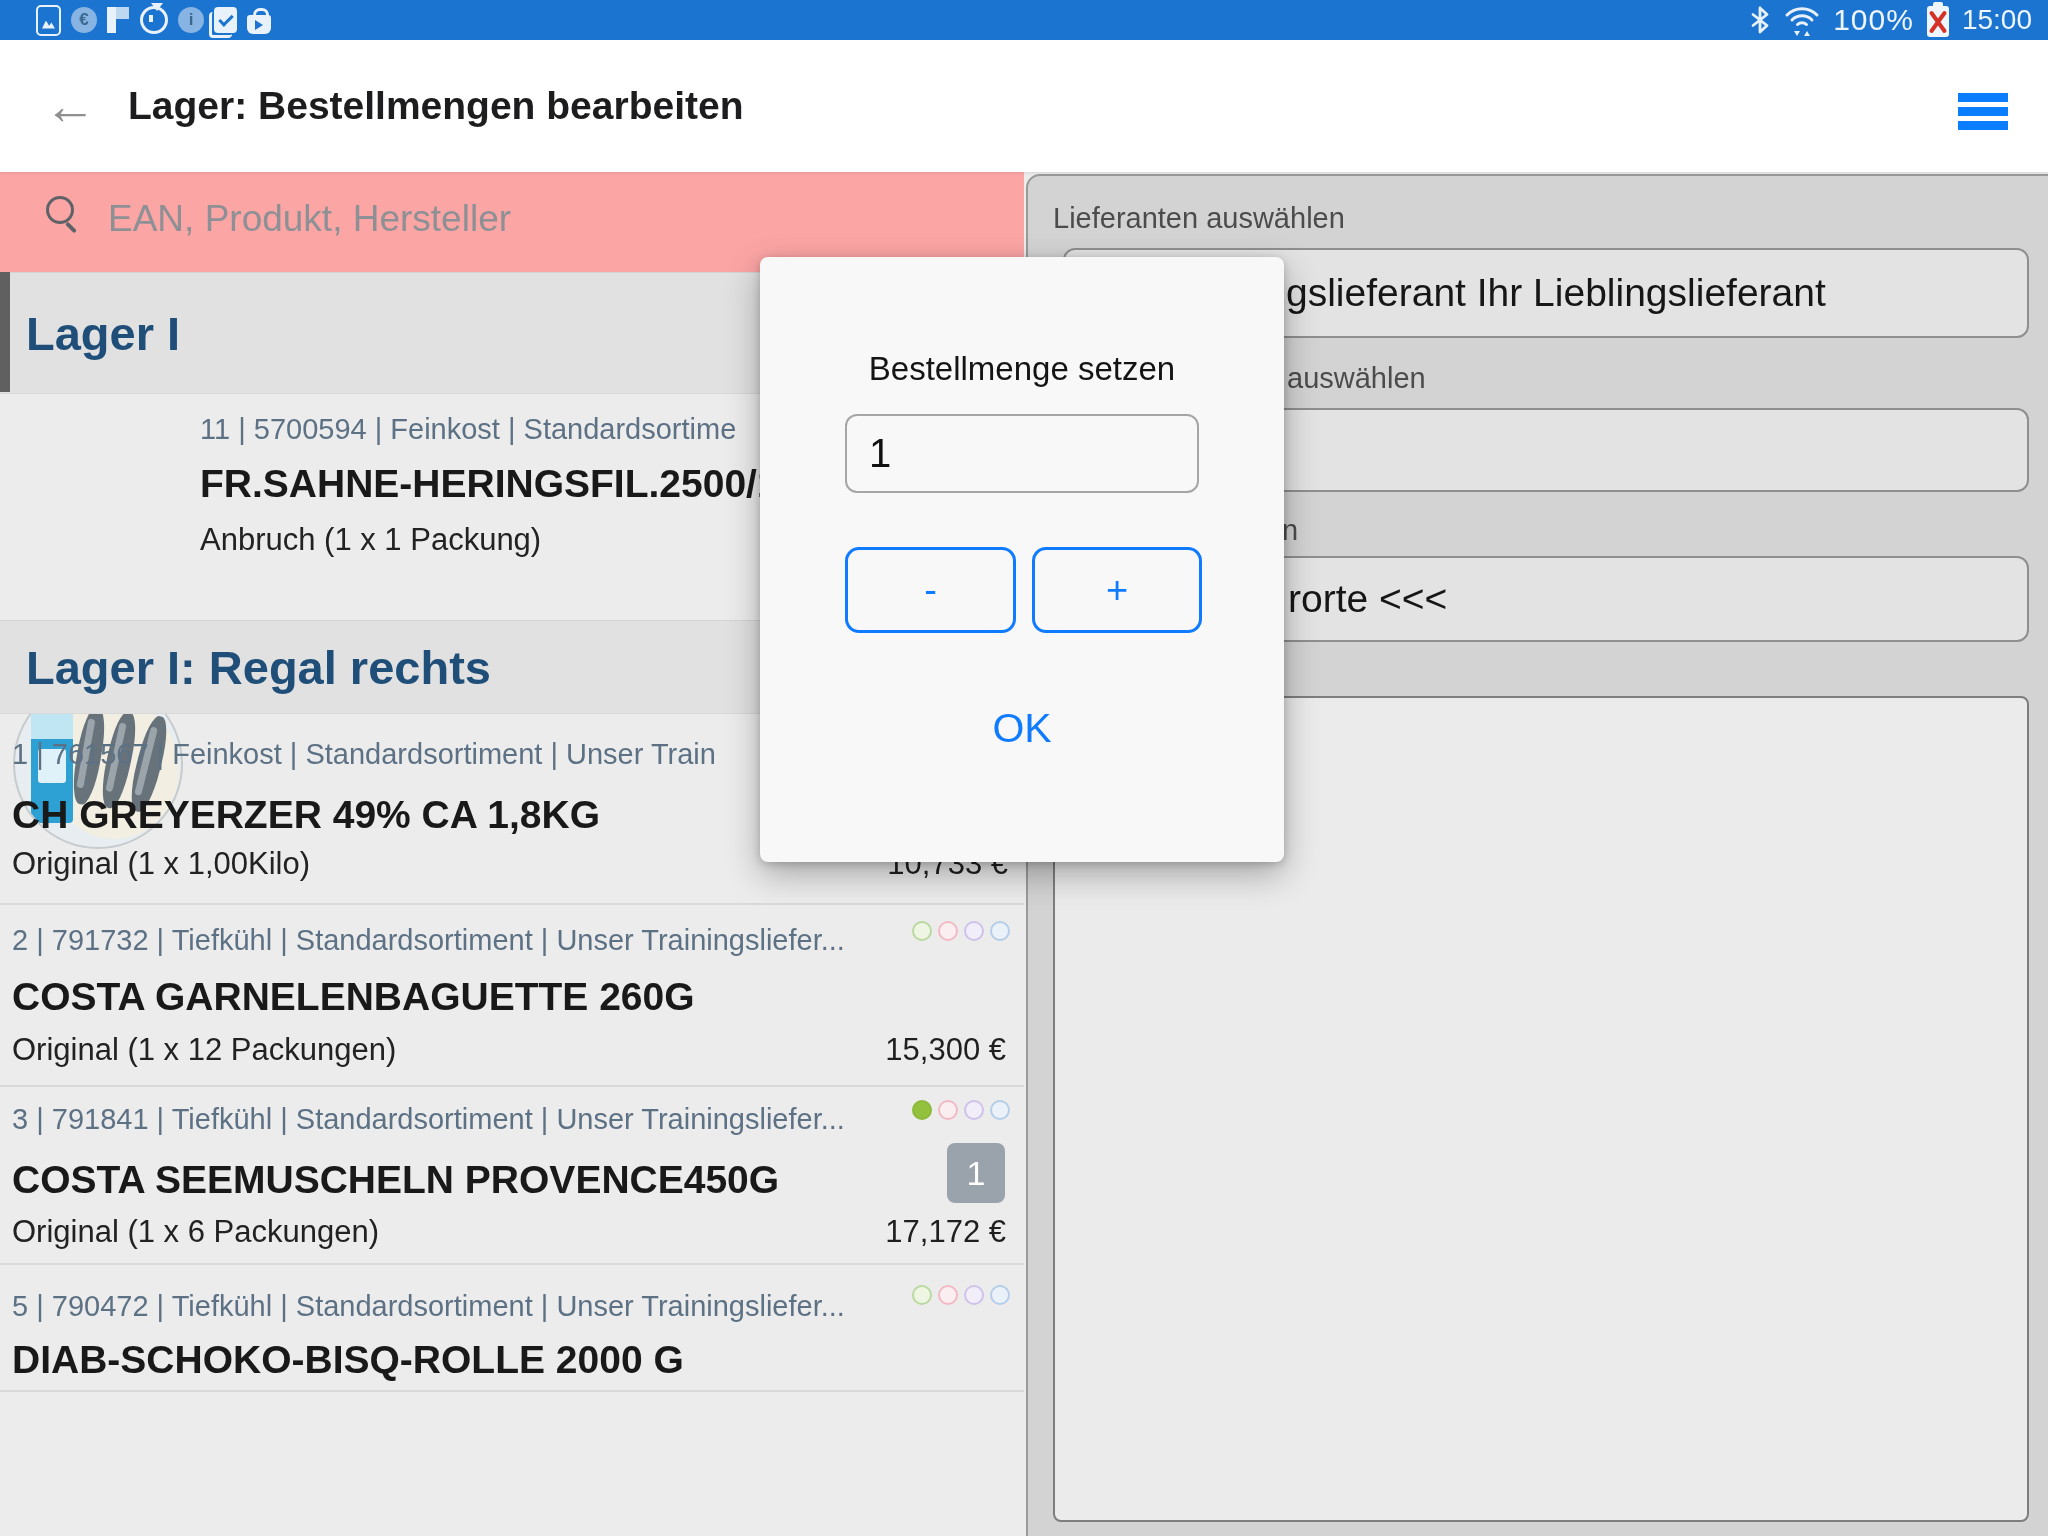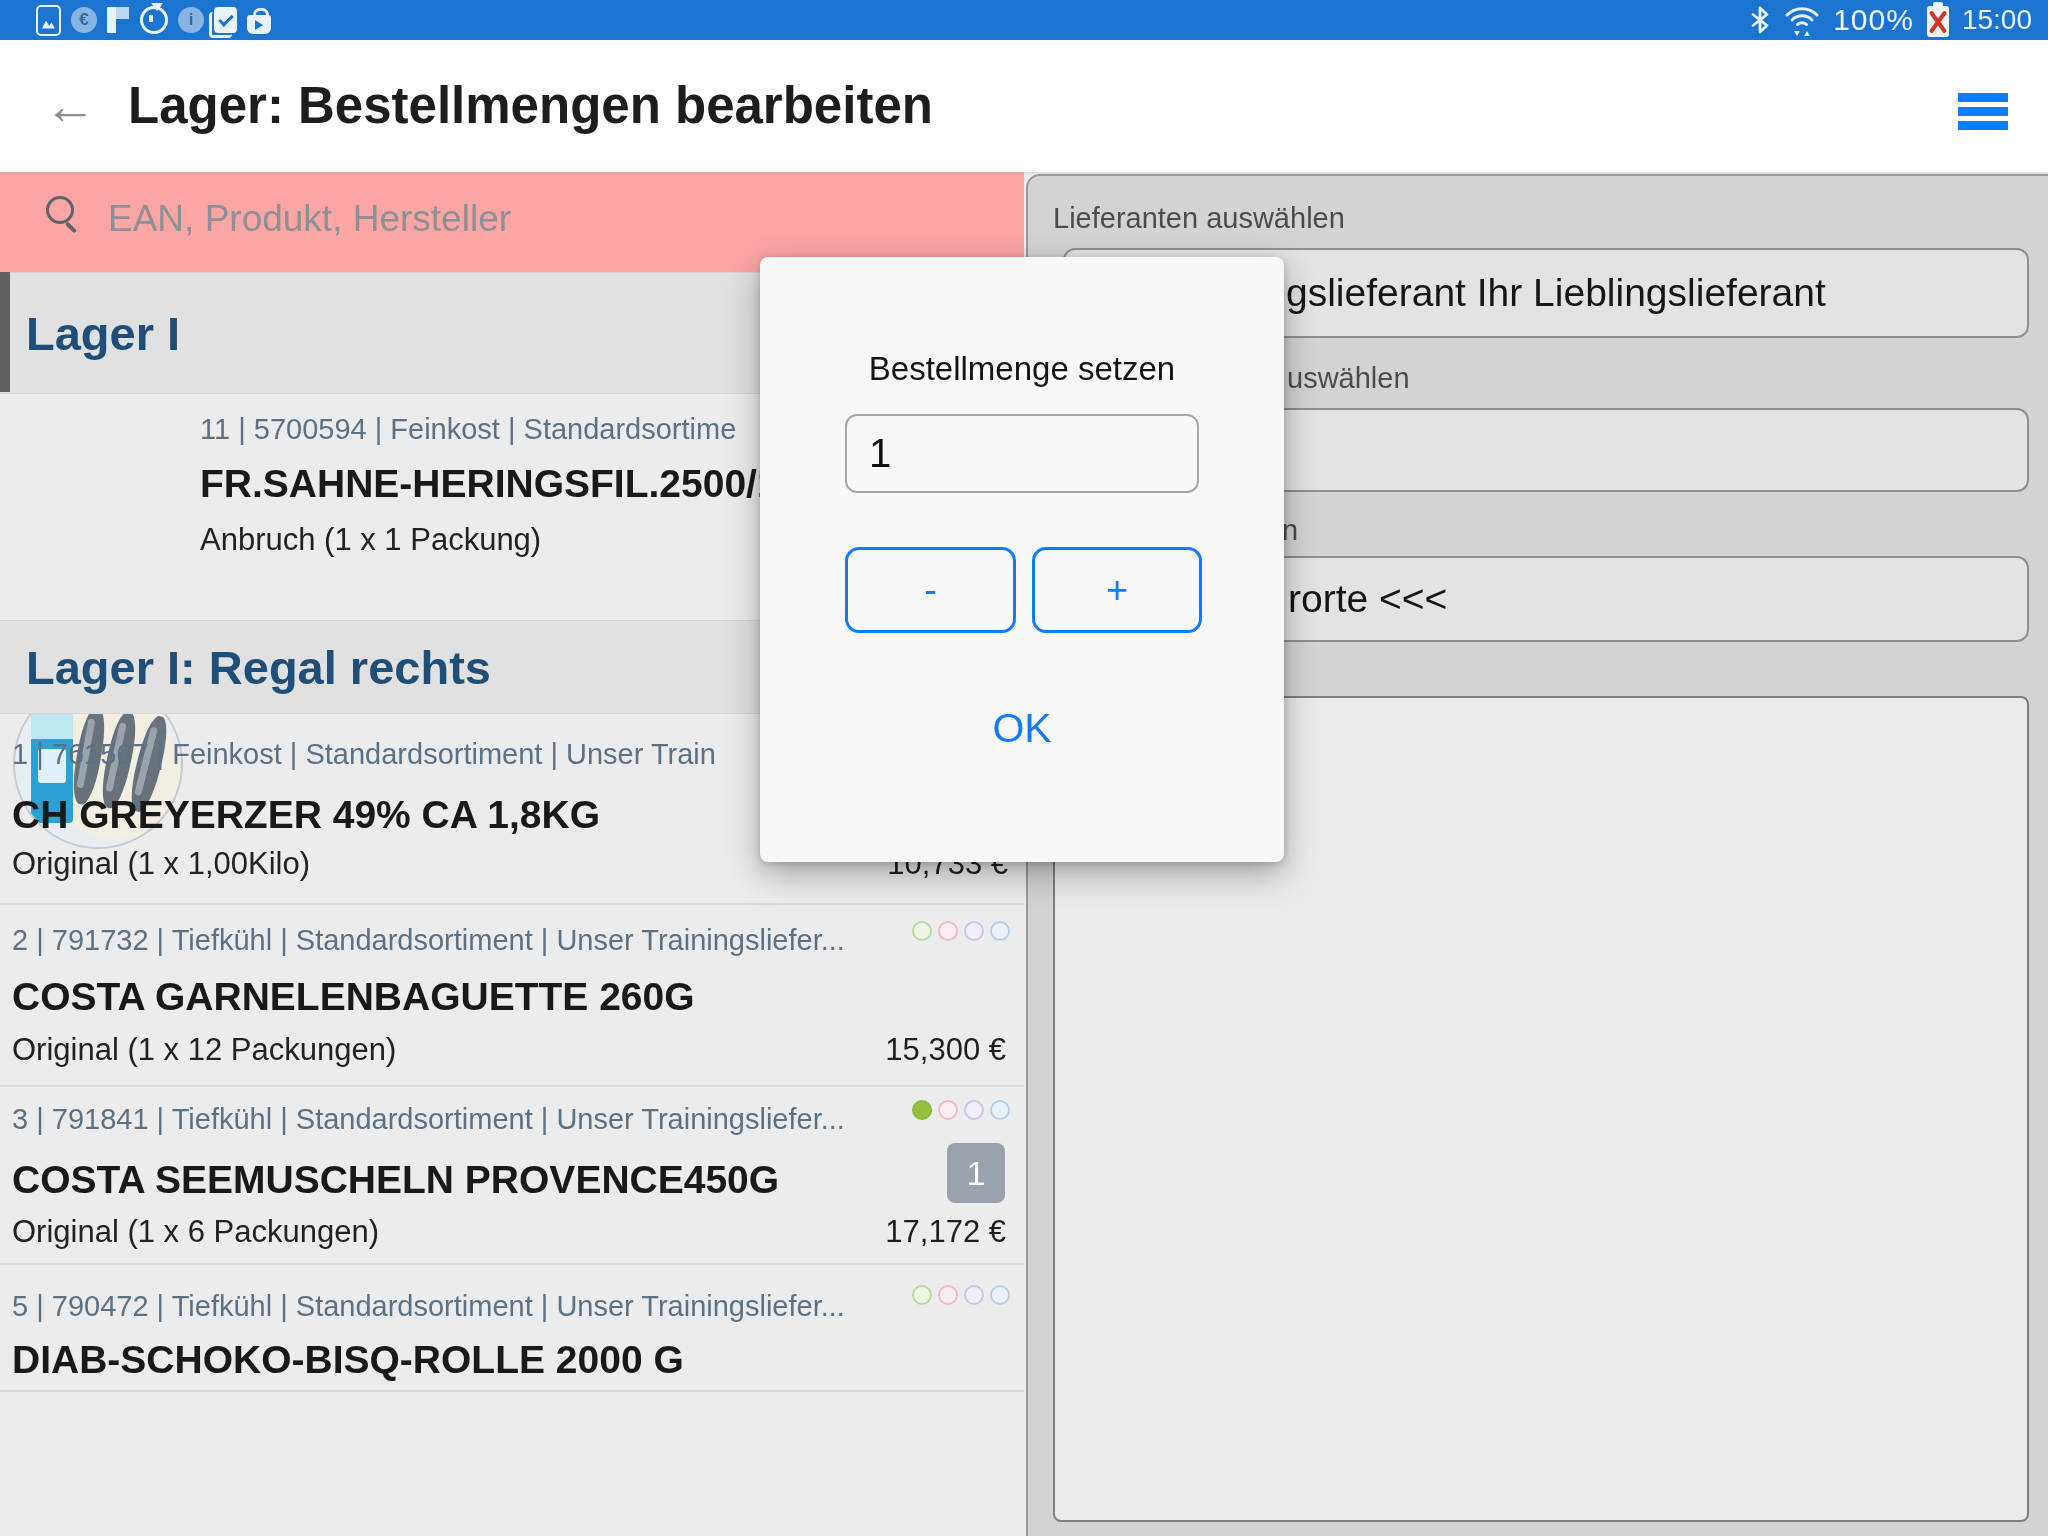--- a/index.html
+++ b/index.html
@@ -37,21 +37,21 @@
   .sb-right{position:absolute;right:16px;top:0;height:40px;display:flex;align-items:center;gap:13px;color:#eef5fc;}
   .sb-pct{font-size:30px;letter-spacing:1px;}
   .sb-time{font-size:28px;}
   .bat{position:relative;width:22px;height:31px;background:#eef5fc;border-radius:3px;margin-top:3px;}
   .bat::before{content:"";position:absolute;top:-4px;left:6px;width:10px;height:4px;background:#eef5fc;border-radius:2px 2px 0 0;}
 
   
   .header{position:absolute;left:0;top:40px;width:2048px;height:132px;background:#ffffff;z-index:5;
           box-shadow:0 1px 3px rgba(0,0,0,.10);}
   .back{position:absolute;left:44px;top:26px;font-size:52px;color:#8f8f8f;line-height:80px;}
-  .title{position:absolute;left:128px;top:0;height:132px;line-height:132px;font-size:51px;font-weight:700;color:#1d1d1f;}
+  .title{position:absolute;left:128px;top:0;height:132px;line-height:132px;font-size:39px;font-weight:700;color:#1d1d1f;}
   .burger{position:absolute;right:40px;top:53px;width:50px;height:34px;cursor:pointer;}
   .burger span{display:block;width:50px;height:9px;background:#0b7dff;margin-bottom:5px;}
 
   
   .search{position:absolute;left:0;top:172px;width:1024px;height:100px;background:#fca5a5;}
   .mag{position:absolute;left:46px;top:24px;width:22px;height:22px;border:3.5px solid #5f6368;border-radius:50%;}
   .mag::after{content:"";position:absolute;left:20px;top:22px;width:4px;height:13px;background:#5f6368;
       transform:rotate(-45deg);border-radius:2px;}
   .search input{position:absolute;left:106px;top:14px;width:630px;height:64px;border:none;background:transparent;
       font-family:"Liberation Sans",sans-serif;font-size:37px;color:#333;outline:none;}
@@ -239,21 +239,21 @@
     <div class="divider" style="top:1118px;"></div>
 
   </div>
 
   <div class="scrollbar"></div>
 
   <div class="rpanel"></div>
   <div class="rlabel" style="left:1053px;top:202px;">Lieferanten auswählen</div>
   <div class="rfield" style="top:248px;height:90px;"></div>
   <div class="rfieldtxt" style="left:1286px;top:248px;height:90px;line-height:90px;">gslieferant Ihr Lieblingslieferant</div>
-  <div class="rlabel" style="left:1287px;top:362px;">uswählen</div>
+  <div class="rlabel" style="left:1287px;top:362px;">auswählen</div>
   <div class="rfield" style="top:408px;height:84px;"></div>
   <div class="rlabel" style="left:1282px;top:514px;">n</div>
   <div class="rfield" style="top:556px;height:86px;"></div>
   <div class="rfieldtxt" style="left:1288px;top:556px;height:86px;line-height:86px;">rorte &lt;&lt;&lt;</div>
   <div class="bigbox"></div>
 
   <div class="dialog">
     <div class="dlg-title">Bestellmenge setzen</div>
     <input class="dlg-input" type="text" value="1" style="">
     <div class="dlg-btn dlg-minus">-</div>

